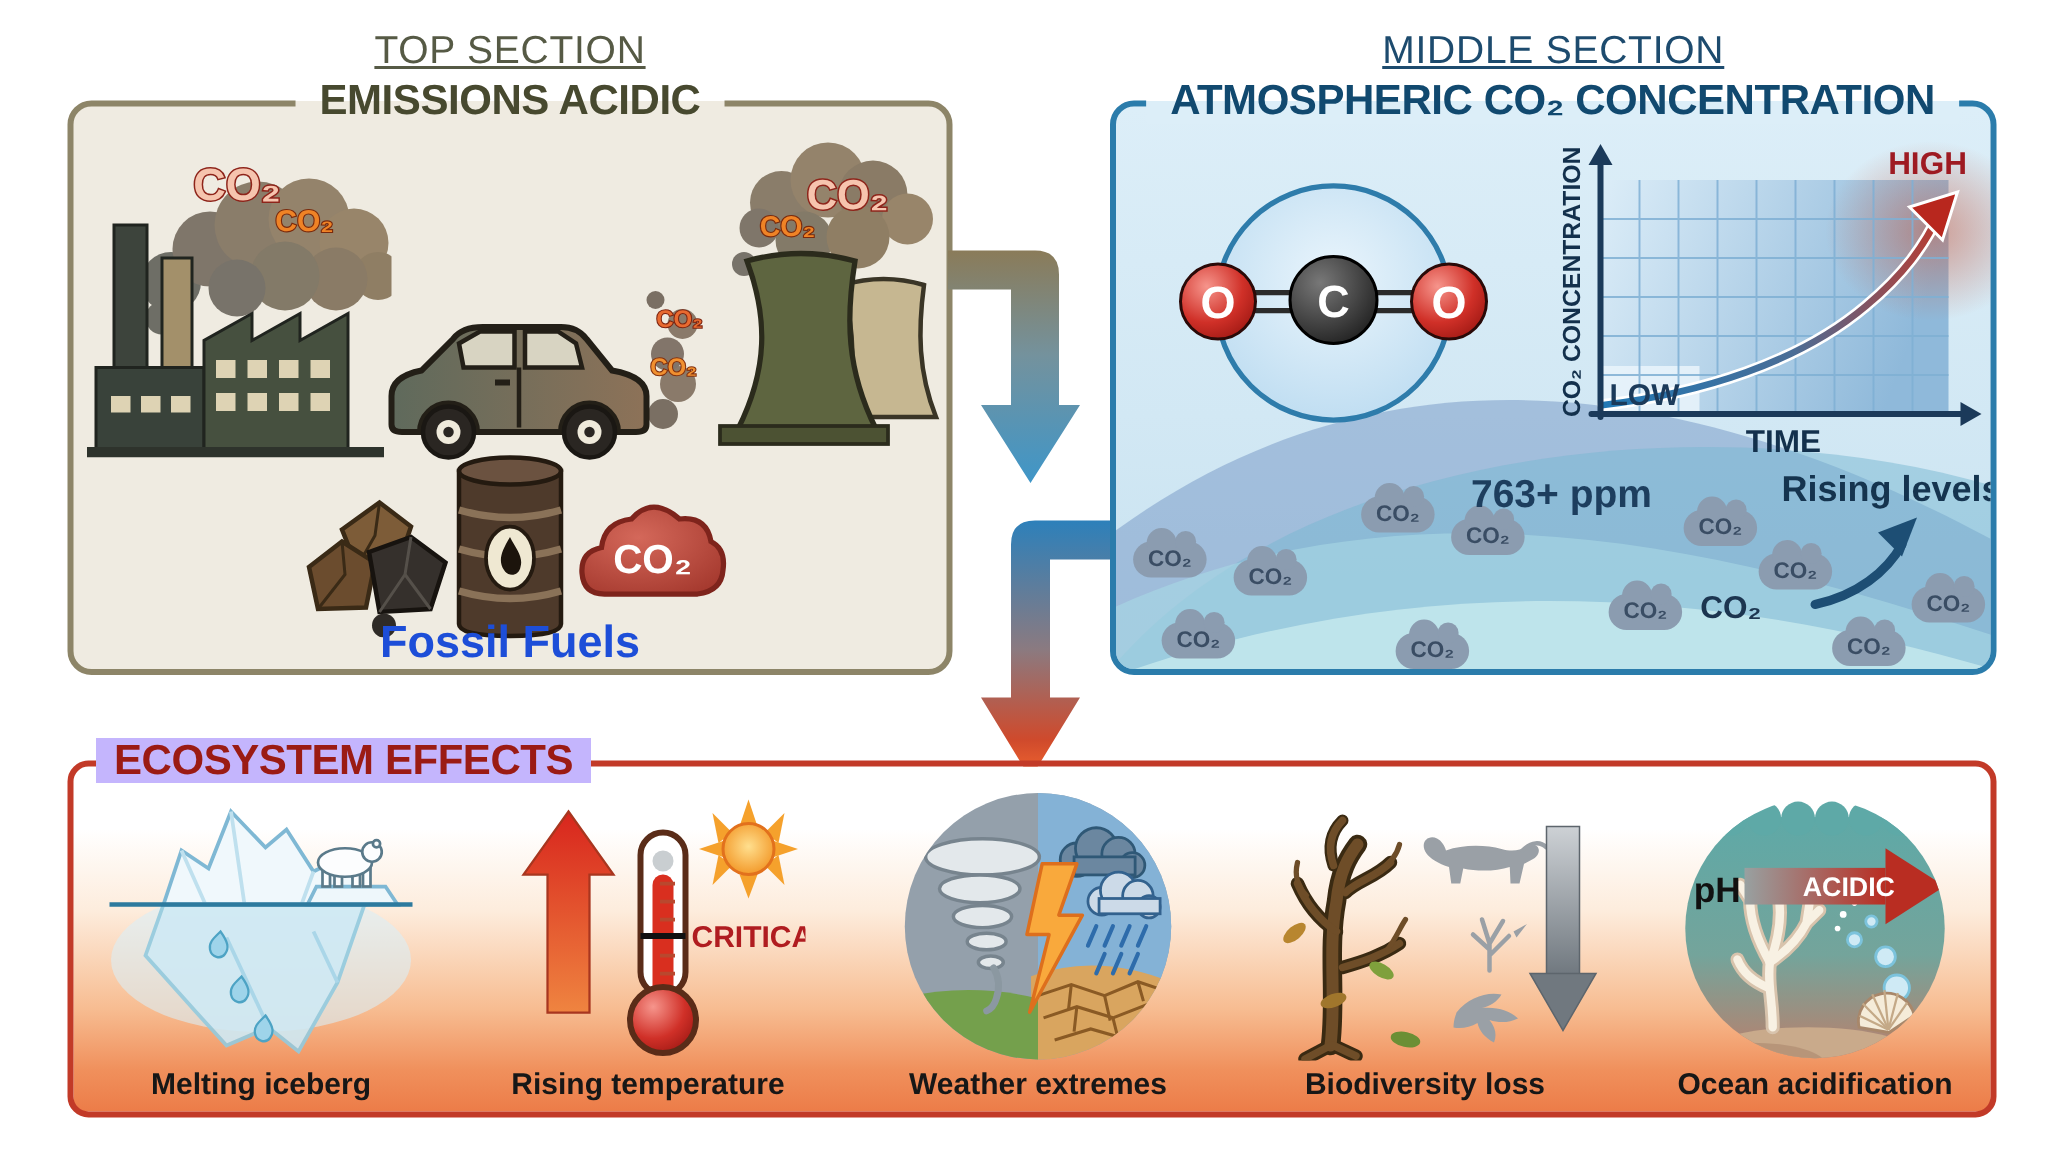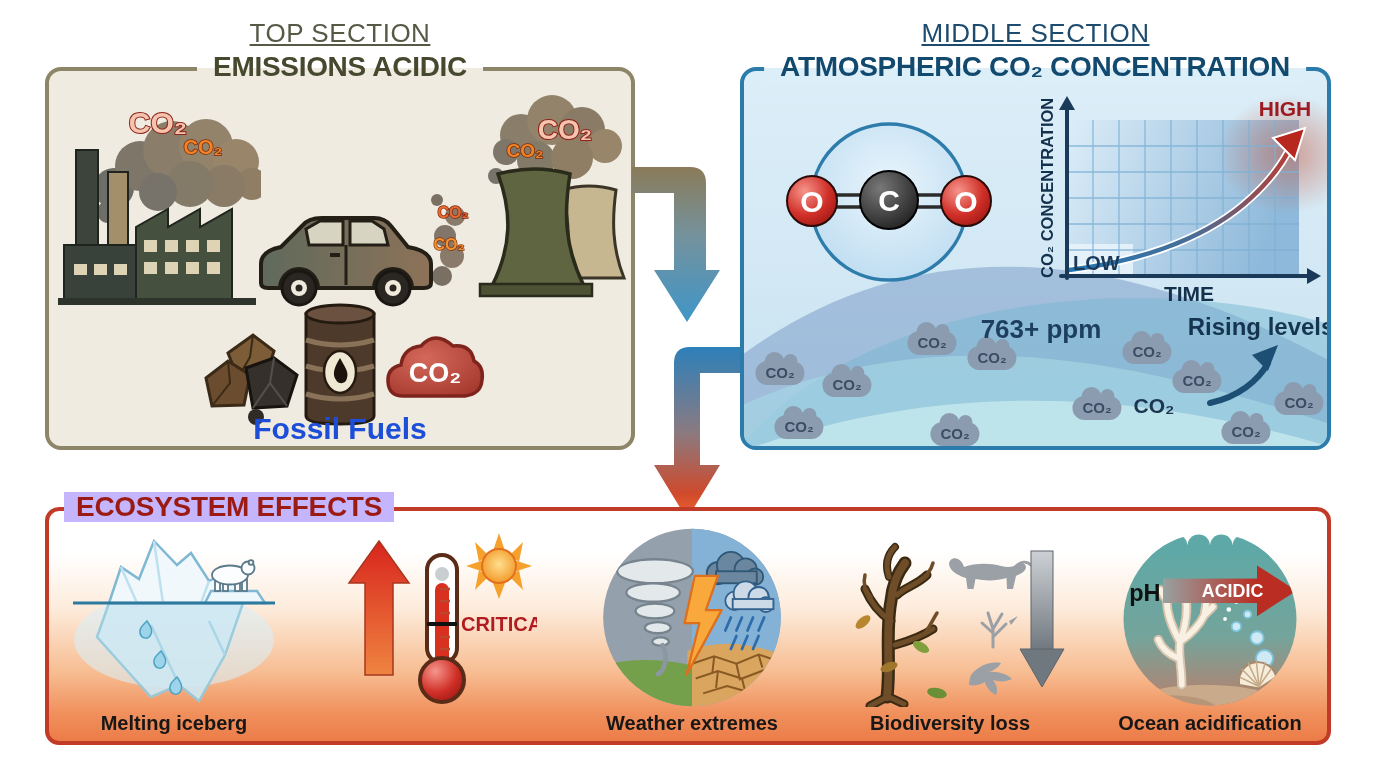--- a/index.html
+++ b/index.html
@@ -372,20 +372,21 @@
           <line x1="113" y1="64" x2="123" y2="64"></line>
             <line x1="113" y1="76" x2="123" y2="76"></line>
           <line x1="113" y1="88" x2="123" y2="88"></line>
             <line x1="113" y1="112" x2="123" y2="112"></line>
           <line x1="113" y1="124" x2="123" y2="124"></line>
         </g>
         <line x1="100" y1="99" x2="130" y2="99" stroke="#111111" stroke-width="4"></line>
         <circle cx="115" cy="155" r="22" fill="url(#gO)" stroke="#5a2c18" stroke-width="4"></circle>
         <text x="134" y="106" font-size="20" font-weight="bold" fill="#b01c20">CRITICAL</text>
       </svg>
+      <div class="lbl">Rising temperature</div>
     </div>
 
     <div class="effect" style="left:776px">
       <svg class="icon" width="250" height="182" viewBox="0 0 250 182">
         <g fill="none" stroke="#3a2a12" stroke-linecap="round">
           <path d="M62,172 C66,140 60,108 66,76 C68,56 74,46 80,38" stroke-width="13"></path>
           <path d="M72,70 C80,62 92,60 102,50" stroke-width="9"></path>
           <path d="M66,96 C54,88 46,78 40,64" stroke-width="9"></path>
           <path d="M70,120 C84,116 96,112 108,104" stroke-width="9"></path>
           <path d="M64,52 C60,40 62,30 70,22" stroke-width="8"></path>

